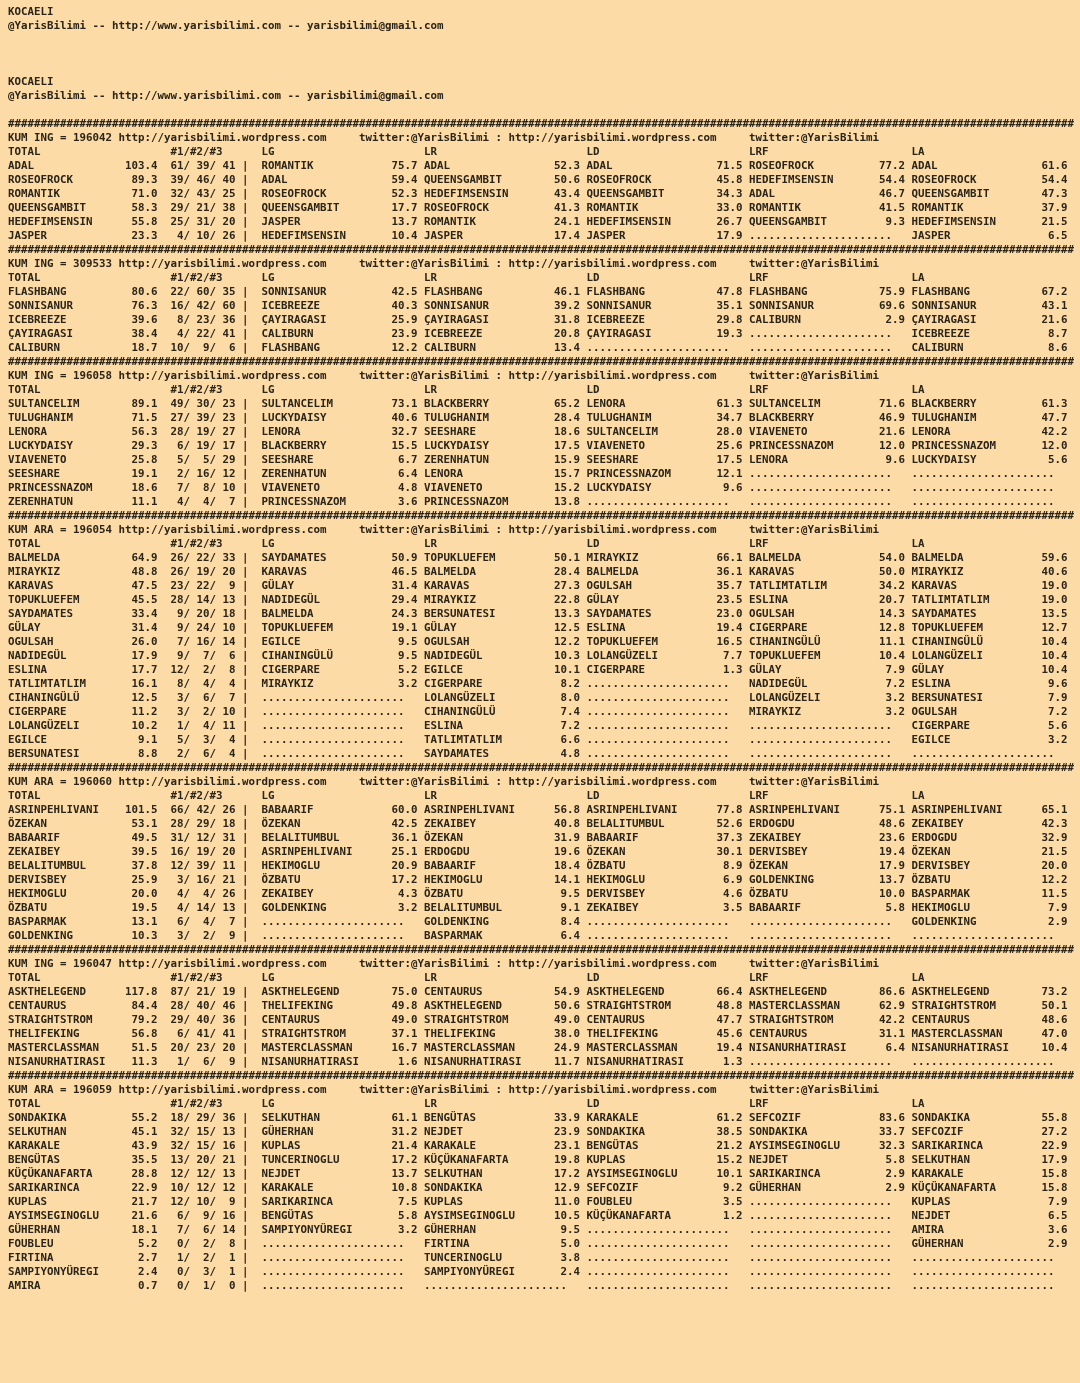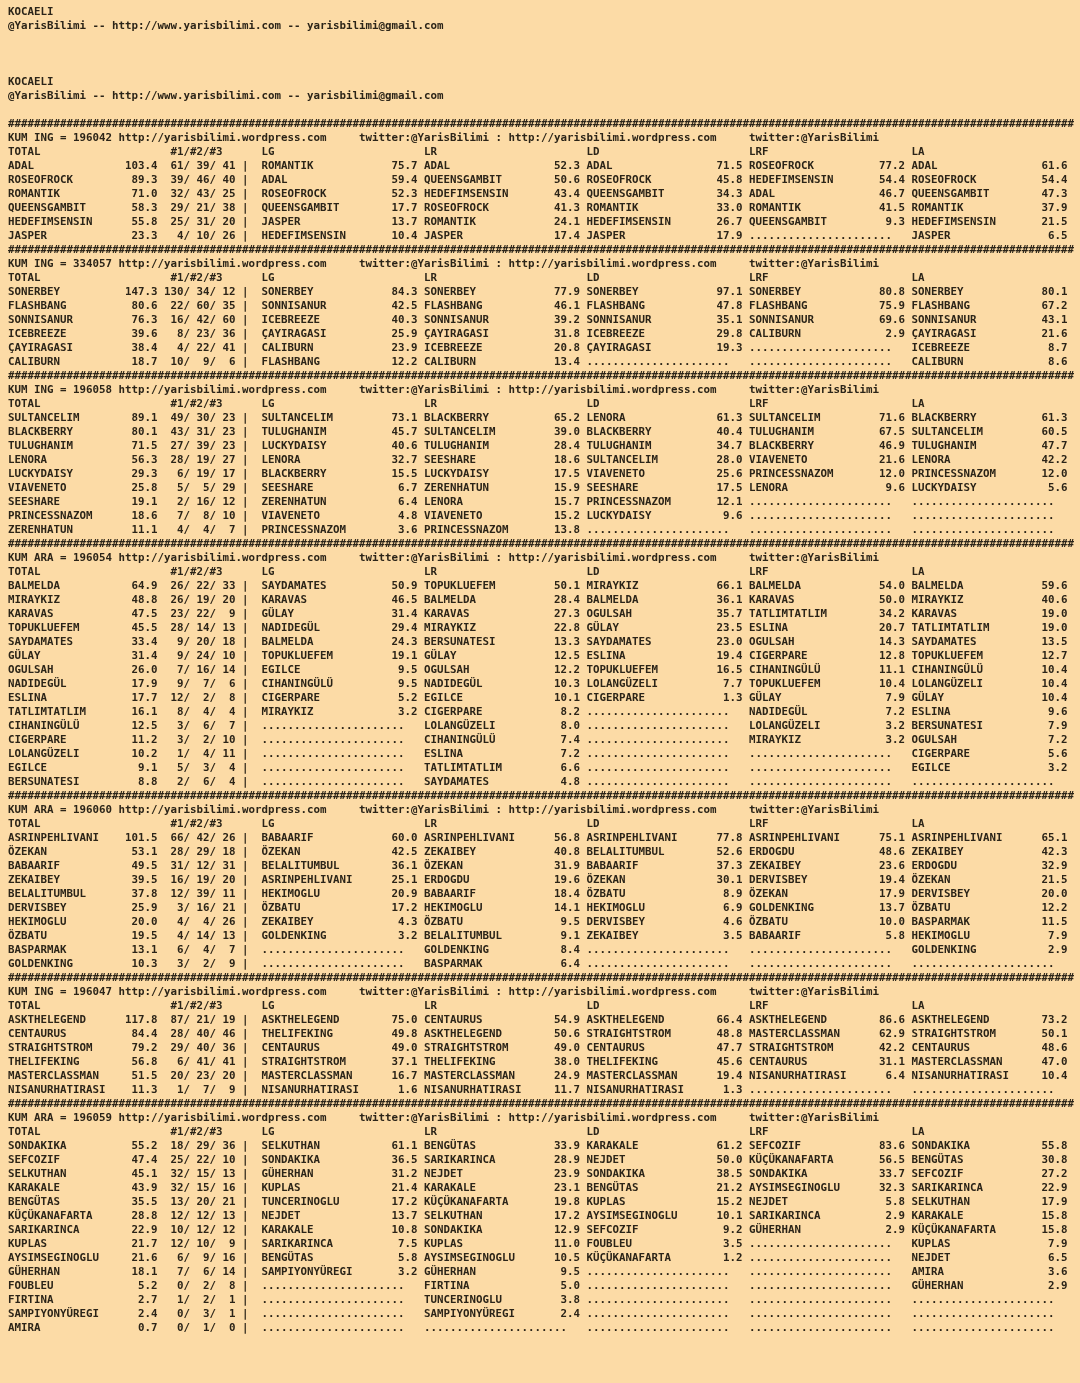--- a/index.html
+++ b/index.html
@@ -37,33 +37,31 @@
       <div class="line">####################################################################################################################################################################</div>
       <div class="line">KUM ING = 196042 http://yarisbilimi.wordpress.com     twitter:@YarisBilimi : http://yarisbilimi.wordpress.com     twitter:@YarisBilimi</div>
       <div class="line">TOTAL                    #1/#2/#3      LG                       LR                       LD                       LRF                      LA</div>
       <div class="line">ADAL              103.4  61/ 39/ 41 |  ROMANTIK            75.7 ADAL                52.3 ADAL                71.5 ROSEOFROCK          77.2 ADAL                61.6</div>
       <div class="line">ROSEOFROCK         89.3  39/ 46/ 40 |  ADAL                59.4 QUEENSGAMBIT        50.6 ROSEOFROCK          45.8 HEDEFIMSENSIN       54.4 ROSEOFROCK          54.4</div>
       <div class="line">ROMANTIK           71.0  32/ 43/ 25 |  ROSEOFROCK          52.3 HEDEFIMSENSIN       43.4 QUEENSGAMBIT        34.3 ADAL                46.7 QUEENSGAMBIT        47.3</div>
       <div class="line">QUEENSGAMBIT       58.3  29/ 21/ 38 |  QUEENSGAMBIT        17.7 ROSEOFROCK          41.3 ROMANTIK            33.0 ROMANTIK            41.5 ROMANTIK            37.9</div>
       <div class="line">HEDEFIMSENSIN      55.8  25/ 31/ 20 |  JASPER              13.7 ROMANTIK            24.1 HEDEFIMSENSIN       26.7 QUEENSGAMBIT         9.3 HEDEFIMSENSIN       21.5</div>
       <div class="line">JASPER             23.3   4/ 10/ 26 |  HEDEFIMSENSIN       10.4 JASPER              17.4 JASPER              17.9 ......................   JASPER               6.5</div>
       <div class="line">####################################################################################################################################################################</div>
-      <div class="line">KUM ING = 334057 http://yarisbilimi.wordpress.com     twitter:@YarisBilimi : http://yarisbilimi.wordpress.com     twitter:@YarisBilimi</div>
+      <div class="line">KUM ING = 309533 http://yarisbilimi.wordpress.com     twitter:@YarisBilimi : http://yarisbilimi.wordpress.com     twitter:@YarisBilimi</div>
       <div class="line">TOTAL                    #1/#2/#3      LG                       LR                       LD                       LRF                      LA</div>
-      <div class="line">SONERBEY          147.3 130/ 34/ 12 |  SONERBEY            84.3 SONERBEY            77.9 SONERBEY            97.1 SONERBEY            80.8 SONERBEY            80.1</div>
       <div class="line">FLASHBANG          80.6  22/ 60/ 35 |  SONNISANUR          42.5 FLASHBANG           46.1 FLASHBANG           47.8 FLASHBANG           75.9 FLASHBANG           67.2</div>
       <div class="line">SONNISANUR         76.3  16/ 42/ 60 |  ICEBREEZE           40.3 SONNISANUR          39.2 SONNISANUR          35.1 SONNISANUR          69.6 SONNISANUR          43.1</div>
       <div class="line">ICEBREEZE          39.6   8/ 23/ 36 |  ÇAYIRAGASI          25.9 ÇAYIRAGASI          31.8 ICEBREEZE           29.8 CALIBURN             2.9 ÇAYIRAGASI          21.6</div>
       <div class="line">ÇAYIRAGASI         38.4   4/ 22/ 41 |  CALIBURN            23.9 ICEBREEZE           20.8 ÇAYIRAGASI          19.3 ......................   ICEBREEZE            8.7</div>
       <div class="line">CALIBURN           18.7  10/  9/  6 |  FLASHBANG           12.2 CALIBURN            13.4 ......................   ......................   CALIBURN             8.6</div>
       <div class="line">####################################################################################################################################################################</div>
       <div class="line">KUM ING = 196058 http://yarisbilimi.wordpress.com     twitter:@YarisBilimi : http://yarisbilimi.wordpress.com     twitter:@YarisBilimi</div>
       <div class="line">TOTAL                    #1/#2/#3      LG                       LR                       LD                       LRF                      LA</div>
       <div class="line">SULTANCELIM        89.1  49/ 30/ 23 |  SULTANCELIM         73.1 BLACKBERRY          65.2 LENORA              61.3 SULTANCELIM         71.6 BLACKBERRY          61.3</div>
-      <div class="line">BLACKBERRY         80.1  43/ 31/ 23 |  TULUGHANIM          45.7 SULTANCELIM         39.0 BLACKBERRY          40.4 TULUGHANIM          67.5 SULTANCELIM         60.5</div>
       <div class="line">TULUGHANIM         71.5  27/ 39/ 23 |  LUCKYDAISY          40.6 TULUGHANIM          28.4 TULUGHANIM          34.7 BLACKBERRY          46.9 TULUGHANIM          47.7</div>
       <div class="line">LENORA             56.3  28/ 19/ 27 |  LENORA              32.7 SEESHARE            18.6 SULTANCELIM         28.0 VIAVENETO           21.6 LENORA              42.2</div>
       <div class="line">LUCKYDAISY         29.3   6/ 19/ 17 |  BLACKBERRY          15.5 LUCKYDAISY          17.5 VIAVENETO           25.6 PRINCESSNAZOM       12.0 PRINCESSNAZOM       12.0</div>
       <div class="line">VIAVENETO          25.8   5/  5/ 29 |  SEESHARE             6.7 ZERENHATUN          15.9 SEESHARE            17.5 LENORA               9.6 LUCKYDAISY           5.6</div>
       <div class="line">SEESHARE           19.1   2/ 16/ 12 |  ZERENHATUN           6.4 LENORA              15.7 PRINCESSNAZOM       12.1 ......................   ......................  </div>
       <div class="line">PRINCESSNAZOM      18.6   7/  8/ 10 |  VIAVENETO            4.8 VIAVENETO           15.2 LUCKYDAISY           9.6 ......................   ......................  </div>
       <div class="line">ZERENHATUN         11.1   4/  4/  7 |  PRINCESSNAZOM        3.6 PRINCESSNAZOM       13.8 ......................   ......................   ......................  </div>
       <div class="line">####################################################################################################################################################################</div>
       <div class="line">KUM ARA = 196054 http://yarisbilimi.wordpress.com     twitter:@YarisBilimi : http://yarisbilimi.wordpress.com     twitter:@YarisBilimi</div>
       <div class="line">TOTAL                    #1/#2/#3      LG                       LR                       LD                       LRF                      LA</div>
@@ -96,26 +94,25 @@
       <div class="line">BASPARMAK          13.1   6/  4/  7 |  ......................   GOLDENKING           8.4 ......................   ......................   GOLDENKING           2.9</div>
       <div class="line">GOLDENKING         10.3   3/  2/  9 |  ......................   BASPARMAK            6.4 ......................   ......................   ......................  </div>
       <div class="line">####################################################################################################################################################################</div>
       <div class="line">KUM ING = 196047 http://yarisbilimi.wordpress.com     twitter:@YarisBilimi : http://yarisbilimi.wordpress.com     twitter:@YarisBilimi</div>
       <div class="line">TOTAL                    #1/#2/#3      LG                       LR                       LD                       LRF                      LA</div>
       <div class="line">ASKTHELEGEND      117.8  87/ 21/ 19 |  ASKTHELEGEND        75.0 CENTAURUS           54.9 ASKTHELEGEND        66.4 ASKTHELEGEND        86.6 ASKTHELEGEND        73.2</div>
       <div class="line">CENTAURUS          84.4  28/ 40/ 46 |  THELIFEKING         49.8 ASKTHELEGEND        50.6 STRAIGHTSTROM       48.8 MASTERCLASSMAN      62.9 STRAIGHTSTROM       50.1</div>
       <div class="line">STRAIGHTSTROM      79.2  29/ 40/ 36 |  CENTAURUS           49.0 STRAIGHTSTROM       49.0 CENTAURUS           47.7 STRAIGHTSTROM       42.2 CENTAURUS           48.6</div>
       <div class="line">THELIFEKING        56.8   6/ 41/ 41 |  STRAIGHTSTROM       37.1 THELIFEKING         38.0 THELIFEKING         45.6 CENTAURUS           31.1 MASTERCLASSMAN      47.0</div>
       <div class="line">MASTERCLASSMAN     51.5  20/ 23/ 20 |  MASTERCLASSMAN      16.7 MASTERCLASSMAN      24.9 MASTERCLASSMAN      19.4 NISANURHATIRASI      6.4 NISANURHATIRASI     10.4</div>
-      <div class="line">NISANURHATIRASI    11.3   1/  7/  9 |  NISANURHATIRASI      1.6 NISANURHATIRASI     11.7 NISANURHATIRASI      1.3 ......................   ......................  </div>
+      <div class="line">NISANURHATIRASI    11.3   1/  6/  9 |  NISANURHATIRASI      1.6 NISANURHATIRASI     11.7 NISANURHATIRASI      1.3 ......................   ......................  </div>
       <div class="line">####################################################################################################################################################################</div>
       <div class="line">KUM ARA = 196059 http://yarisbilimi.wordpress.com     twitter:@YarisBilimi : http://yarisbilimi.wordpress.com     twitter:@YarisBilimi</div>
       <div class="line">TOTAL                    #1/#2/#3      LG                       LR                       LD                       LRF                      LA</div>
       <div class="line">SONDAKIKA          55.2  18/ 29/ 36 |  SELKUTHAN           61.1 BENGÜTAS            33.9 KARAKALE            61.2 SEFCOZIF            83.6 SONDAKIKA           55.8</div>
-      <div class="line">SEFCOZIF           47.4  25/ 22/ 10 |  SONDAKIKA           36.5 SARIKARINCA         28.9 NEJDET              50.0 KÜÇÜKANAFARTA       56.5 BENGÜTAS            30.8</div>
       <div class="line">SELKUTHAN          45.1  32/ 15/ 13 |  GÜHERHAN            31.2 NEJDET              23.9 SONDAKIKA           38.5 SONDAKIKA           33.7 SEFCOZIF            27.2</div>
       <div class="line">KARAKALE           43.9  32/ 15/ 16 |  KUPLAS              21.4 KARAKALE            23.1 BENGÜTAS            21.2 AYSIMSEGINOGLU      32.3 SARIKARINCA         22.9</div>
       <div class="line">BENGÜTAS           35.5  13/ 20/ 21 |  TUNCERINOGLU        17.2 KÜÇÜKANAFARTA       19.8 KUPLAS              15.2 NEJDET               5.8 SELKUTHAN           17.9</div>
       <div class="line">KÜÇÜKANAFARTA      28.8  12/ 12/ 13 |  NEJDET              13.7 SELKUTHAN           17.2 AYSIMSEGINOGLU      10.1 SARIKARINCA          2.9 KARAKALE            15.8</div>
       <div class="line">SARIKARINCA        22.9  10/ 12/ 12 |  KARAKALE            10.8 SONDAKIKA           12.9 SEFCOZIF             9.2 GÜHERHAN             2.9 KÜÇÜKANAFARTA       15.8</div>
       <div class="line">KUPLAS             21.7  12/ 10/  9 |  SARIKARINCA          7.5 KUPLAS              11.0 FOUBLEU              3.5 ......................   KUPLAS               7.9</div>
       <div class="line">AYSIMSEGINOGLU     21.6   6/  9/ 16 |  BENGÜTAS             5.8 AYSIMSEGINOGLU      10.5 KÜÇÜKANAFARTA        1.2 ......................   NEJDET               6.5</div>
       <div class="line">GÜHERHAN           18.1   7/  6/ 14 |  SAMPIYONYÜREGI       3.2 GÜHERHAN             9.5 ......................   ......................   AMIRA                3.6</div>
       <div class="line">FOUBLEU             5.2   0/  2/  8 |  ......................   FIRTINA              5.0 ......................   ......................   GÜHERHAN             2.9</div>
       <div class="line">FIRTINA             2.7   1/  2/  1 |  ......................   TUNCERINOGLU         3.8 ......................   ......................   ......................  </div>

